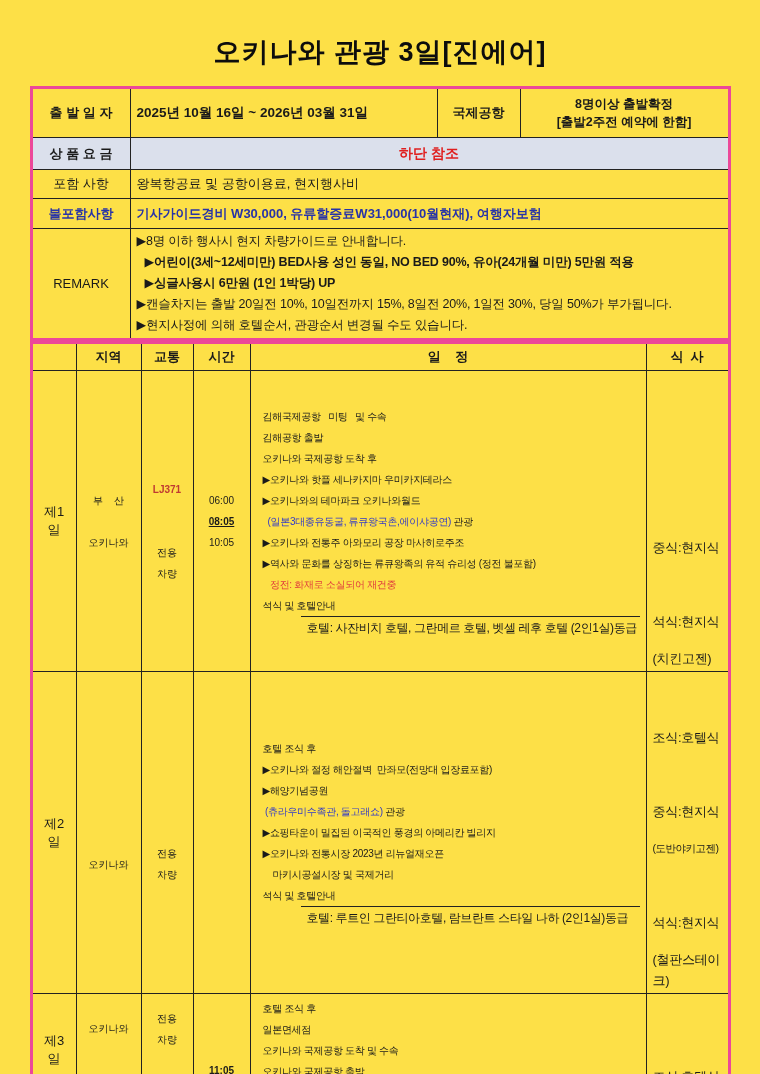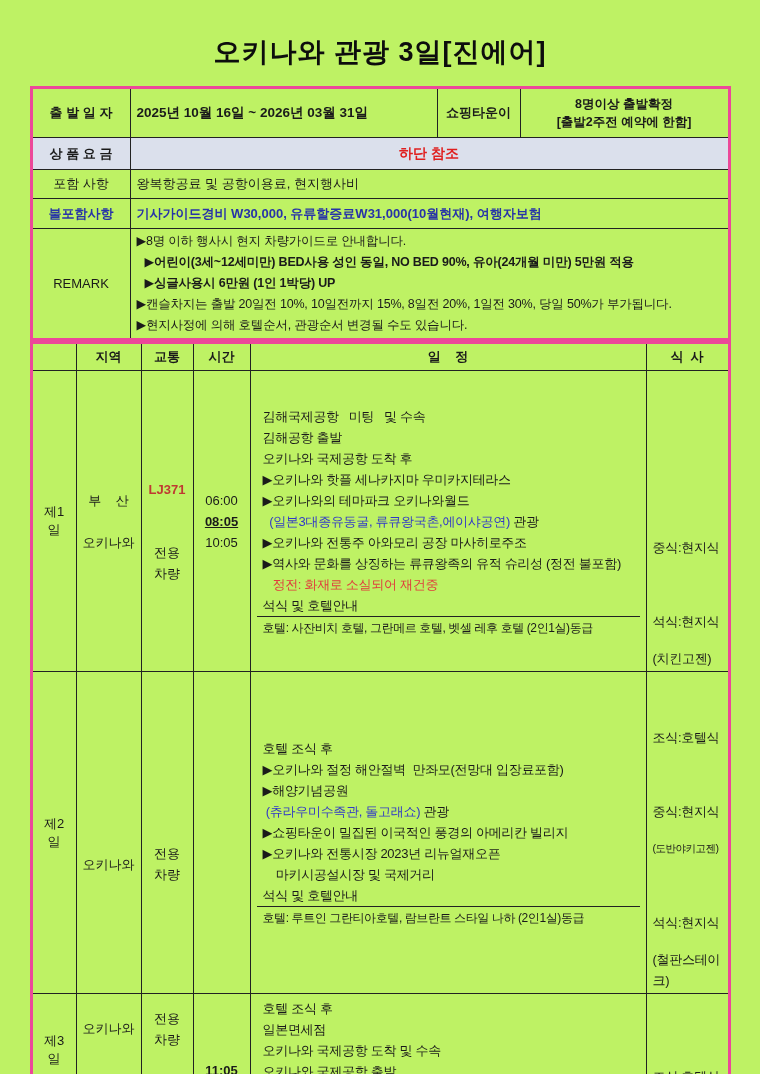--- a/index.html
+++ b/index.html
@@ -1,18 +1,18 @@
 <!DOCTYPE html>
 <html><head>
 <meta charset="utf-8">
 <style>
   html,body{margin:0;padding:0;background:#ffffff;}
   body{width:760px;height:1074px;overflow:hidden;
        font-family:"Liberation Sans","DejaVu Sans",sans-serif;color:#1a1a1a;}
-  .page{position:relative;width:760px;height:1074px;background:#bef264;}
+  .page{position:relative;width:760px;height:1074px;background:#fde047;}
 
   .title{margin:0;padding-top:34px;padding-bottom:16px;text-align:center;
          font-size:27px;font-weight:800;letter-spacing:1px;color:#0d0d0d;}
 
   table{border-collapse:collapse;table-layout:fixed;}
   .tbl{width:698px;margin:0 auto;border:3px solid #ec4899;}
   .tbl td,.tbl th{border:1px solid #222;padding:2px 6px;font-size:13px;
                   vertical-align:middle;overflow:hidden;}
 
   
@@ -32,26 +32,26 @@
   .r5 .valcell{font-size:12.5px;letter-spacing:-0.3px;}
   .remarkrow td{height:103px;vertical-align:middle;}
   .remarkrow .lblcell{font-weight:500;font-size:13px;}
   .rln{height:21px;line-height:21px;white-space:pre;font-size:12.5px;letter-spacing:-0.2px;}
   .rln.b{font-weight:700;padding-left:8px;}
 
   
   .ith{height:22px;text-align:center;font-weight:700;white-space:pre;font-size:13.5px;}
   .daycell{text-align:center;font-size:13px;padding:0;}
   .sidecell{text-align:center;vertical-align:top;padding:2px 0 0 0;}
-  .ln{height:21px;line-height:21px;white-space:pre;font-size:13px;}
+  .ln{height:21px;line-height:21px;white-space:pre;font-size:10px;}
   .schedcell{vertical-align:top;padding:0;}
   .sched{padding:2px 0 0 6px;}
   .sched .ln{letter-spacing:-0.3px;}
   .hotelrow{border-top:1px solid #222;height:21px;line-height:21px;
-            padding:1px 4px 0 6px;font-size:12px;letter-spacing:-0.4px;white-space:pre;}
+            padding:1px 4px 0 6px;font-size:12px;letter-spacing:-0.4px;white-space:pre;margin-left:44px;}
   .mealcell{vertical-align:top;padding:2px 2px 0 5px;font-size:12.5px;letter-spacing:-0.3px;}
   .mealln{min-height:21px;line-height:21px;margin-top:16px;}
   .mealln.sq{font-size:10.5px;letter-spacing:-0.5px;white-space:nowrap;}
 
   .b{font-weight:400;}
   .blue{color:#3038c8;}
   .red{color:#e03c3c;}
   .flight{color:#bf3a32;font-weight:700;}
   .tu{font-weight:700;text-decoration:underline;}
 </style>
@@ -66,21 +66,21 @@
     <colgroup>
         <col style="width:99px">
         <col style="width:307px">
         <col style="width:83px">
         <col style="width:209px">
       </colgroup>
     <tbody>
         <tr class="r1">
       <td class="lblcell">출 발 일 자</td>
       <td class="datecell">2025년 10월 16일 ~ 2026년 03월 31일</td>
-      <td class="lblcell confcell">쇼핑타운이</td>
+      <td class="lblcell confcell">국제공항</td>
       <td class="confdetail">
         <div>8명이상 출발확정</div>
         <div>[출발2주전 예약에 한함]</div>
       </td>
     </tr>
     <tr class="r2">
       <td class="lblcell">상 품 요 금</td>
       <td class="pricecell" colspan="3">하단 참조</td>
     </tr>
     <tr class="r3">

